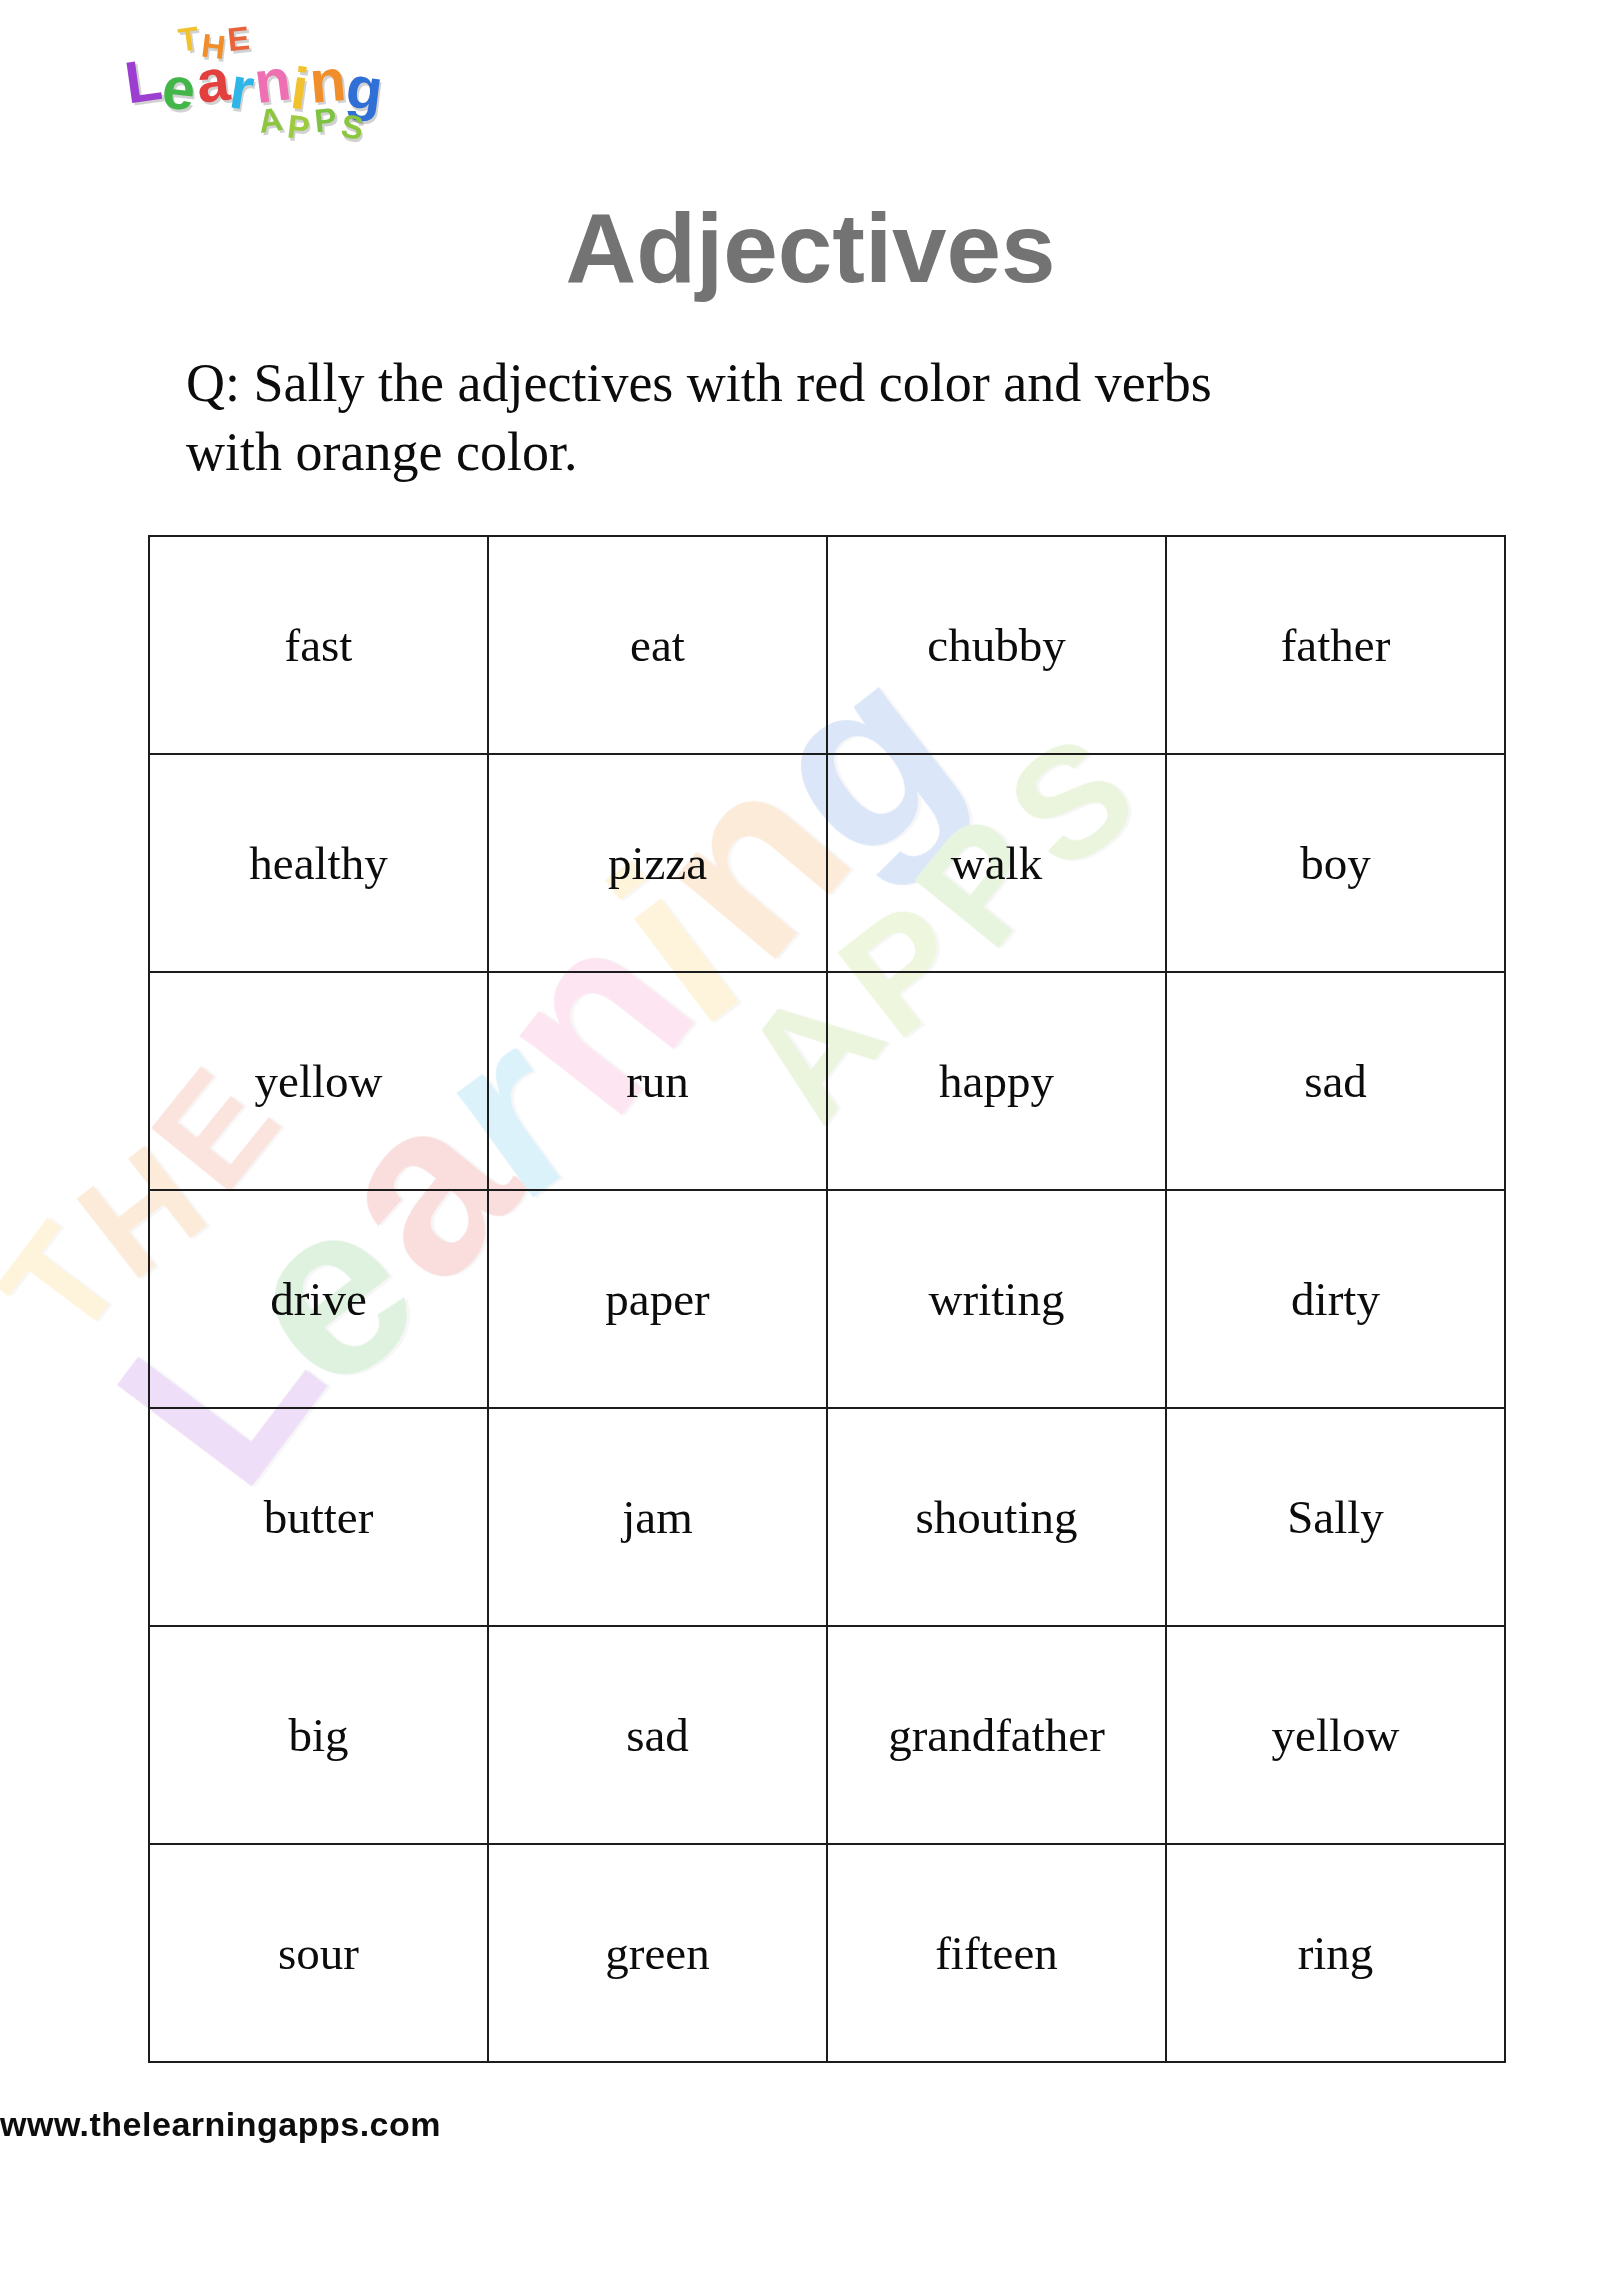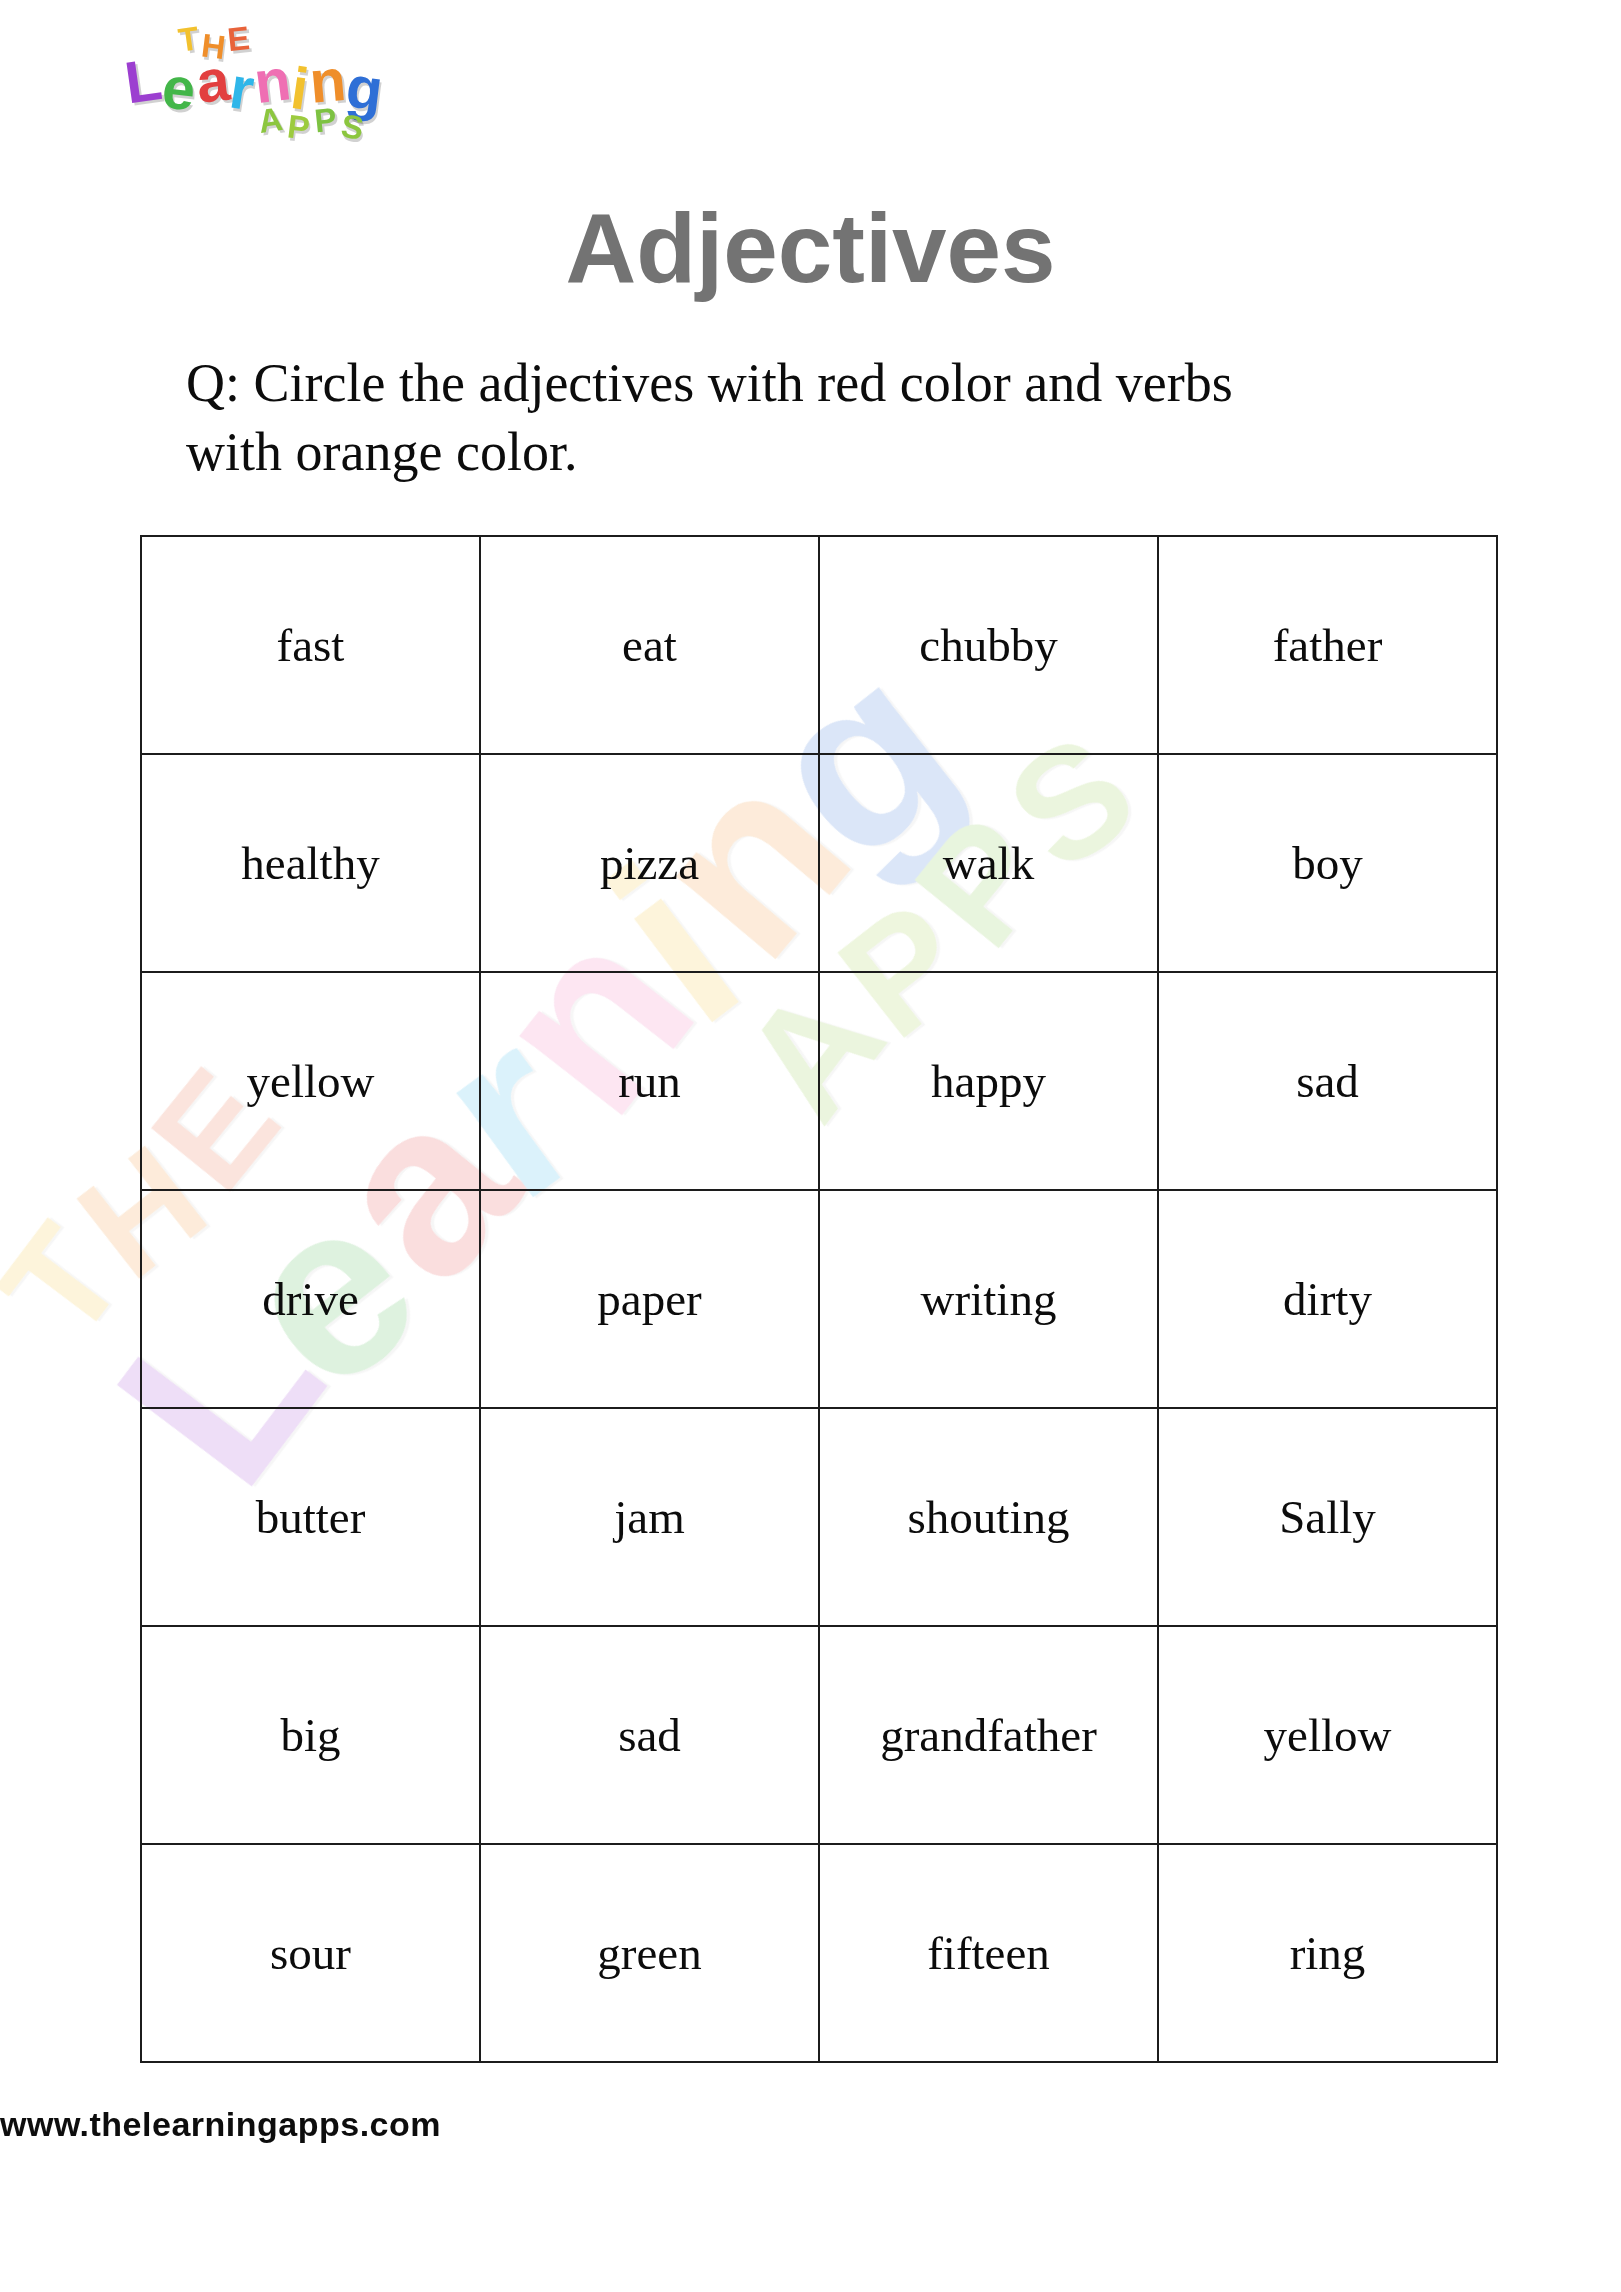--- a/index.html
+++ b/index.html
@@ -57,20 +57,21 @@
   }
   .table-wrap{
     position:absolute;left:140px;top:535px;
     z-index:1;
   }
   table.words{
     border-collapse:collapse;
     table-layout:fixed;
     width:1342px;
     background:transparent;
+    margin-left:8px;
   }
   table.words td{
     width:335px;height:214px;
     border:2px solid #1c1c1c;
     text-align:center;vertical-align:middle;
     font-size:47px;
     color:#0c0c0c;
     background:transparent;
   }
   .footer{
@@ -97,21 +98,21 @@
 
   <div class="logo">
     <div class="the"><span class="letter" style="color: rgb(242, 193, 46); transform: rotate(-8deg) translateY(-3.9px);">T</span><span class="letter" style="color: rgb(239, 142, 42); transform: rotate(7deg) translateY(3.9px);">H</span><span class="letter" style="color: rgb(232, 99, 58); transform: rotate(-6deg) translateY(-3.9px);">E</span></div>
     <div class="learning"><span class="letter" style="color: rgb(156, 63, 208); transform: rotate(-8deg) translateY(-3.9px);">L</span><span class="letter" style="color: rgb(67, 182, 73); transform: rotate(7deg) translateY(3.9px);">e</span><span class="letter" style="color: rgb(226, 63, 63); transform: rotate(-6deg) translateY(-3.9px);">a</span><span class="letter" style="color: rgb(47, 182, 233); transform: rotate(9deg) translateY(3.9px);">r</span><span class="letter" style="color: rgb(239, 111, 179); transform: rotate(-7deg) translateY(-3.9px);">n</span><span class="letter" style="color: rgb(242, 193, 46); transform: rotate(8deg) translateY(3.9px);">i</span><span class="letter" style="color: rgb(239, 142, 42); transform: rotate(-5deg) translateY(-3.9px);">n</span><span class="letter" style="color: rgb(47, 111, 214); transform: rotate(7deg) translateY(3.9px);">g</span></div>
     <div class="apps"><span class="letter" style="color: rgb(140, 198, 63); transform: rotate(-8deg) translateY(-3.9px);">A</span><span class="letter" style="color: rgb(156, 203, 63); transform: rotate(7deg) translateY(3.9px);">P</span><span class="letter" style="color: rgb(125, 194, 66); transform: rotate(-6deg) translateY(-3.9px);">P</span><span class="letter" style="color: rgb(140, 198, 63); transform: rotate(9deg) translateY(3.9px);">S</span></div>
   </div>
 
   <div class="title">Adjectives</div>
 
   <div class="question">
-    <div>Q: Circle the adjectives with red color and verbs</div>
+    <div>Q: Sally the adjectives with red color and verbs</div>
     <div>with orange color.</div>
   </div>
 
   <div class="table-wrap">
     <table class="words">
       <tbody>
           <tr>
             <td>fast</td>
             <td>eat</td>
             <td>chubby</td>

